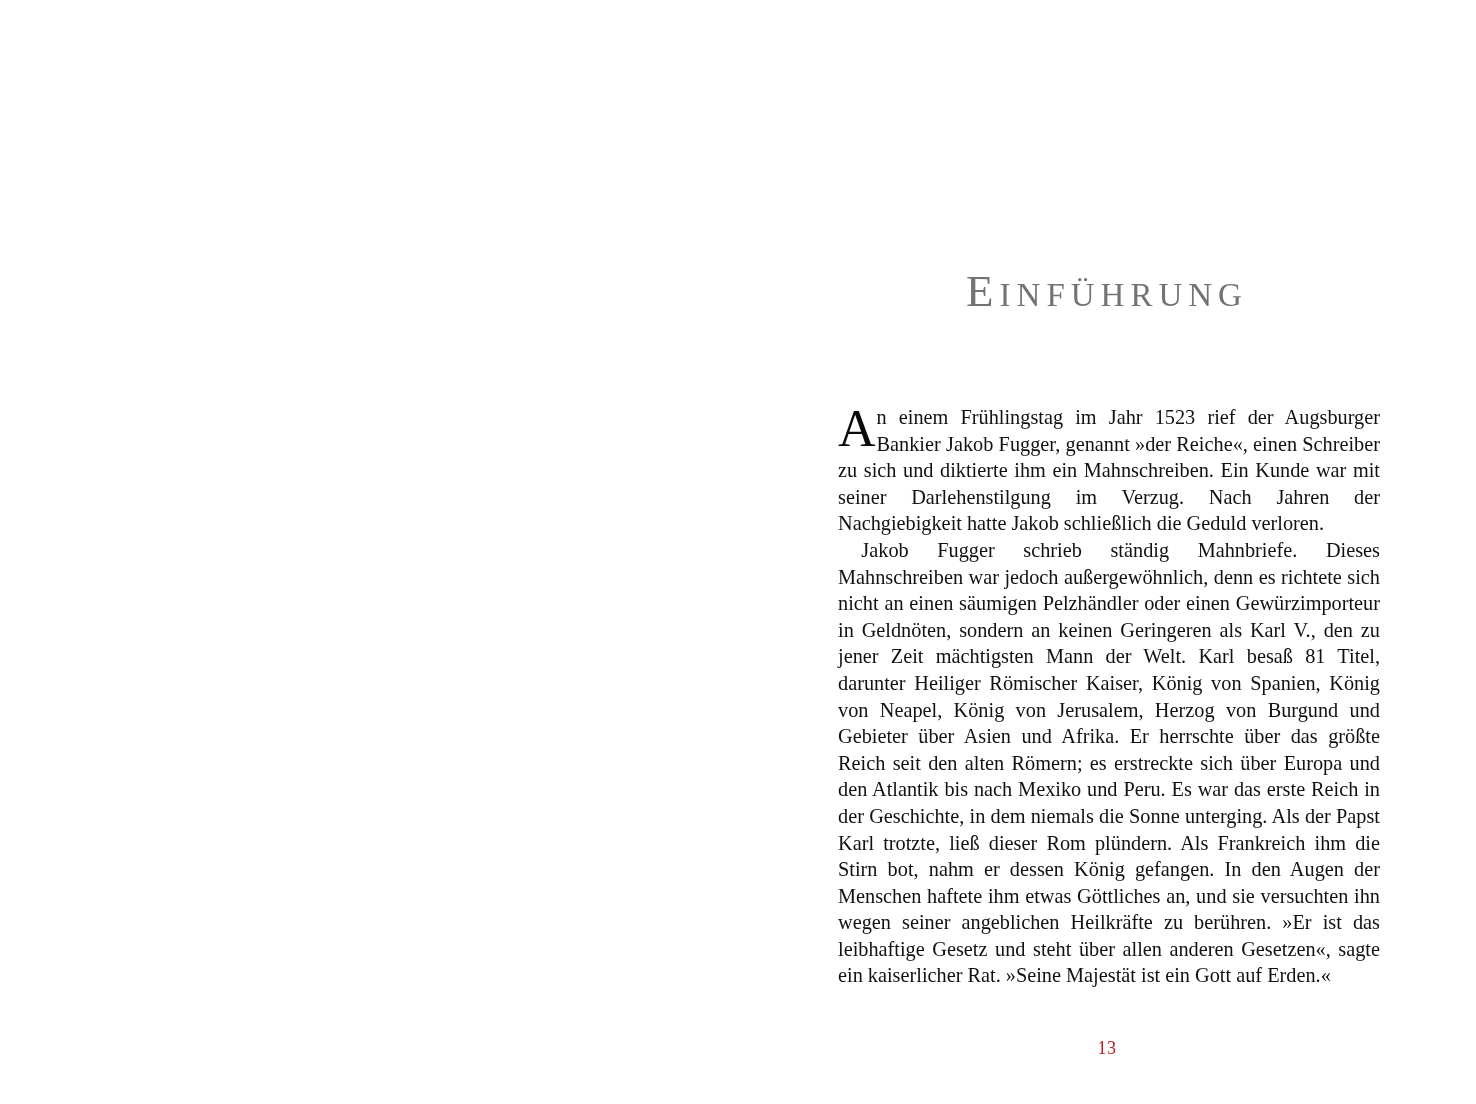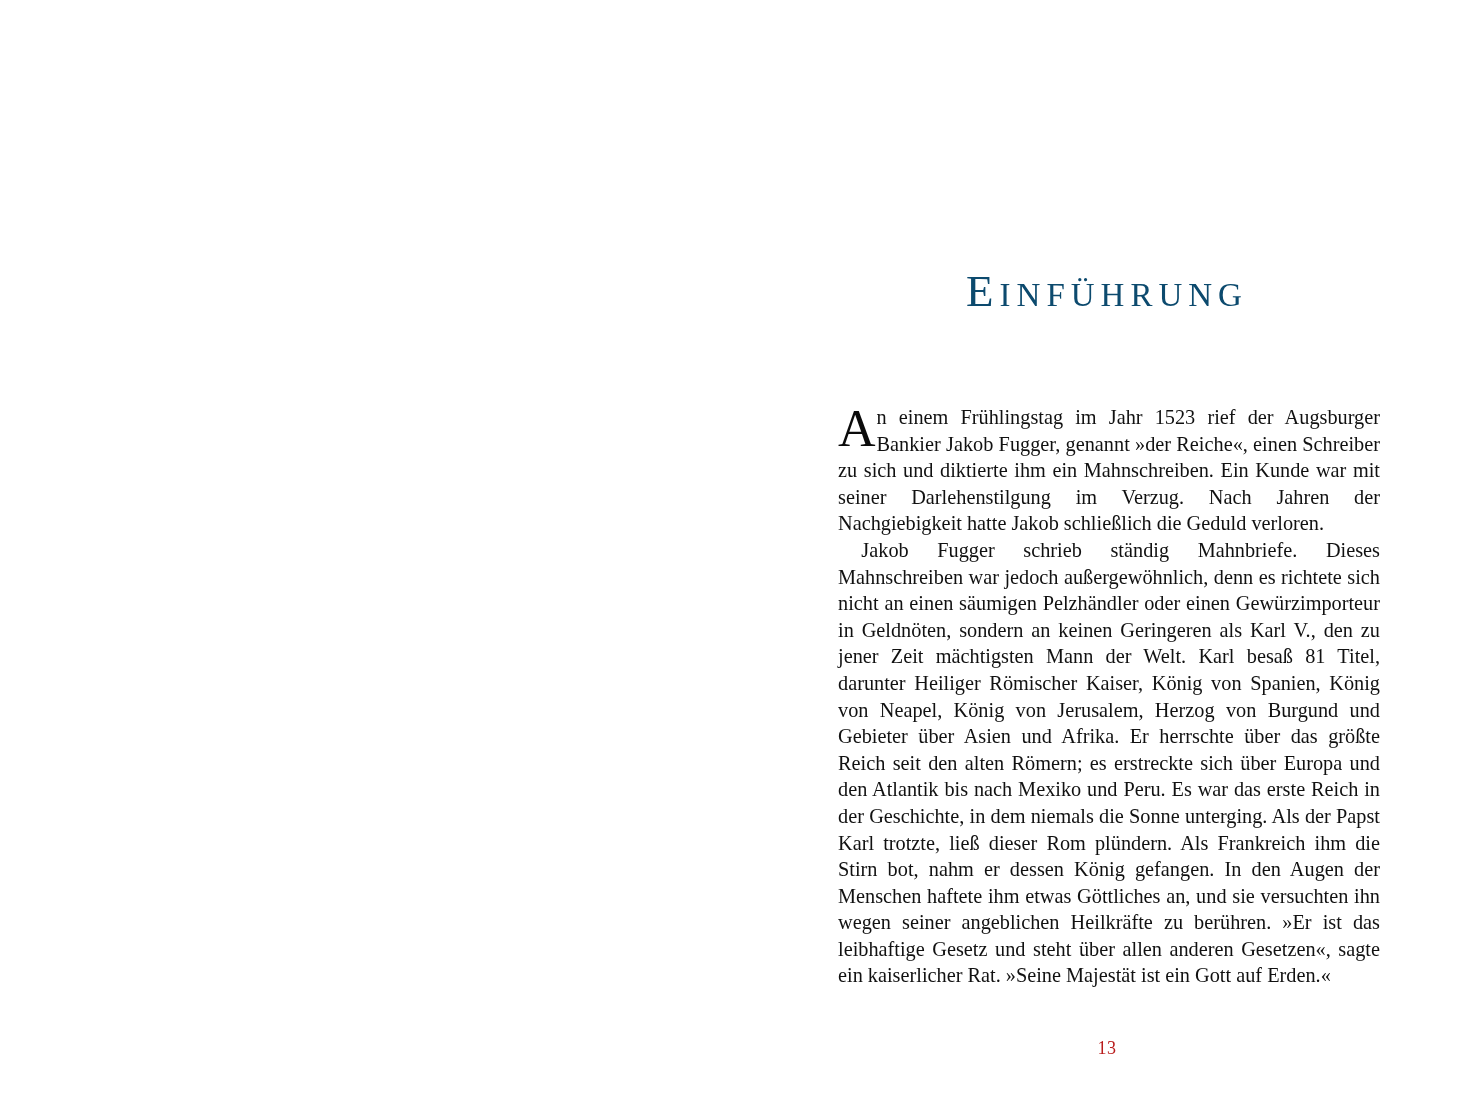--- a/index.html
+++ b/index.html
@@ -41,21 +41,21 @@
 
   
   .chapter-title {
     position: absolute;
     left: 0;
     top: 248px;
     width: 738px;
     text-align: center;
     font-family: "Liberation Serif", "DejaVu Serif", serif;
     font-weight: 400;
-    color: #0c4a6e;
+    color: #737373;
     white-space: nowrap;
   }
   .chapter-title .cap-initial {
     font-size: 45px;
     letter-spacing: 6px;
     line-height: 1;
   }
   .chapter-title .cap-rest {
     font-size: 33px;
     letter-spacing: 6px;

